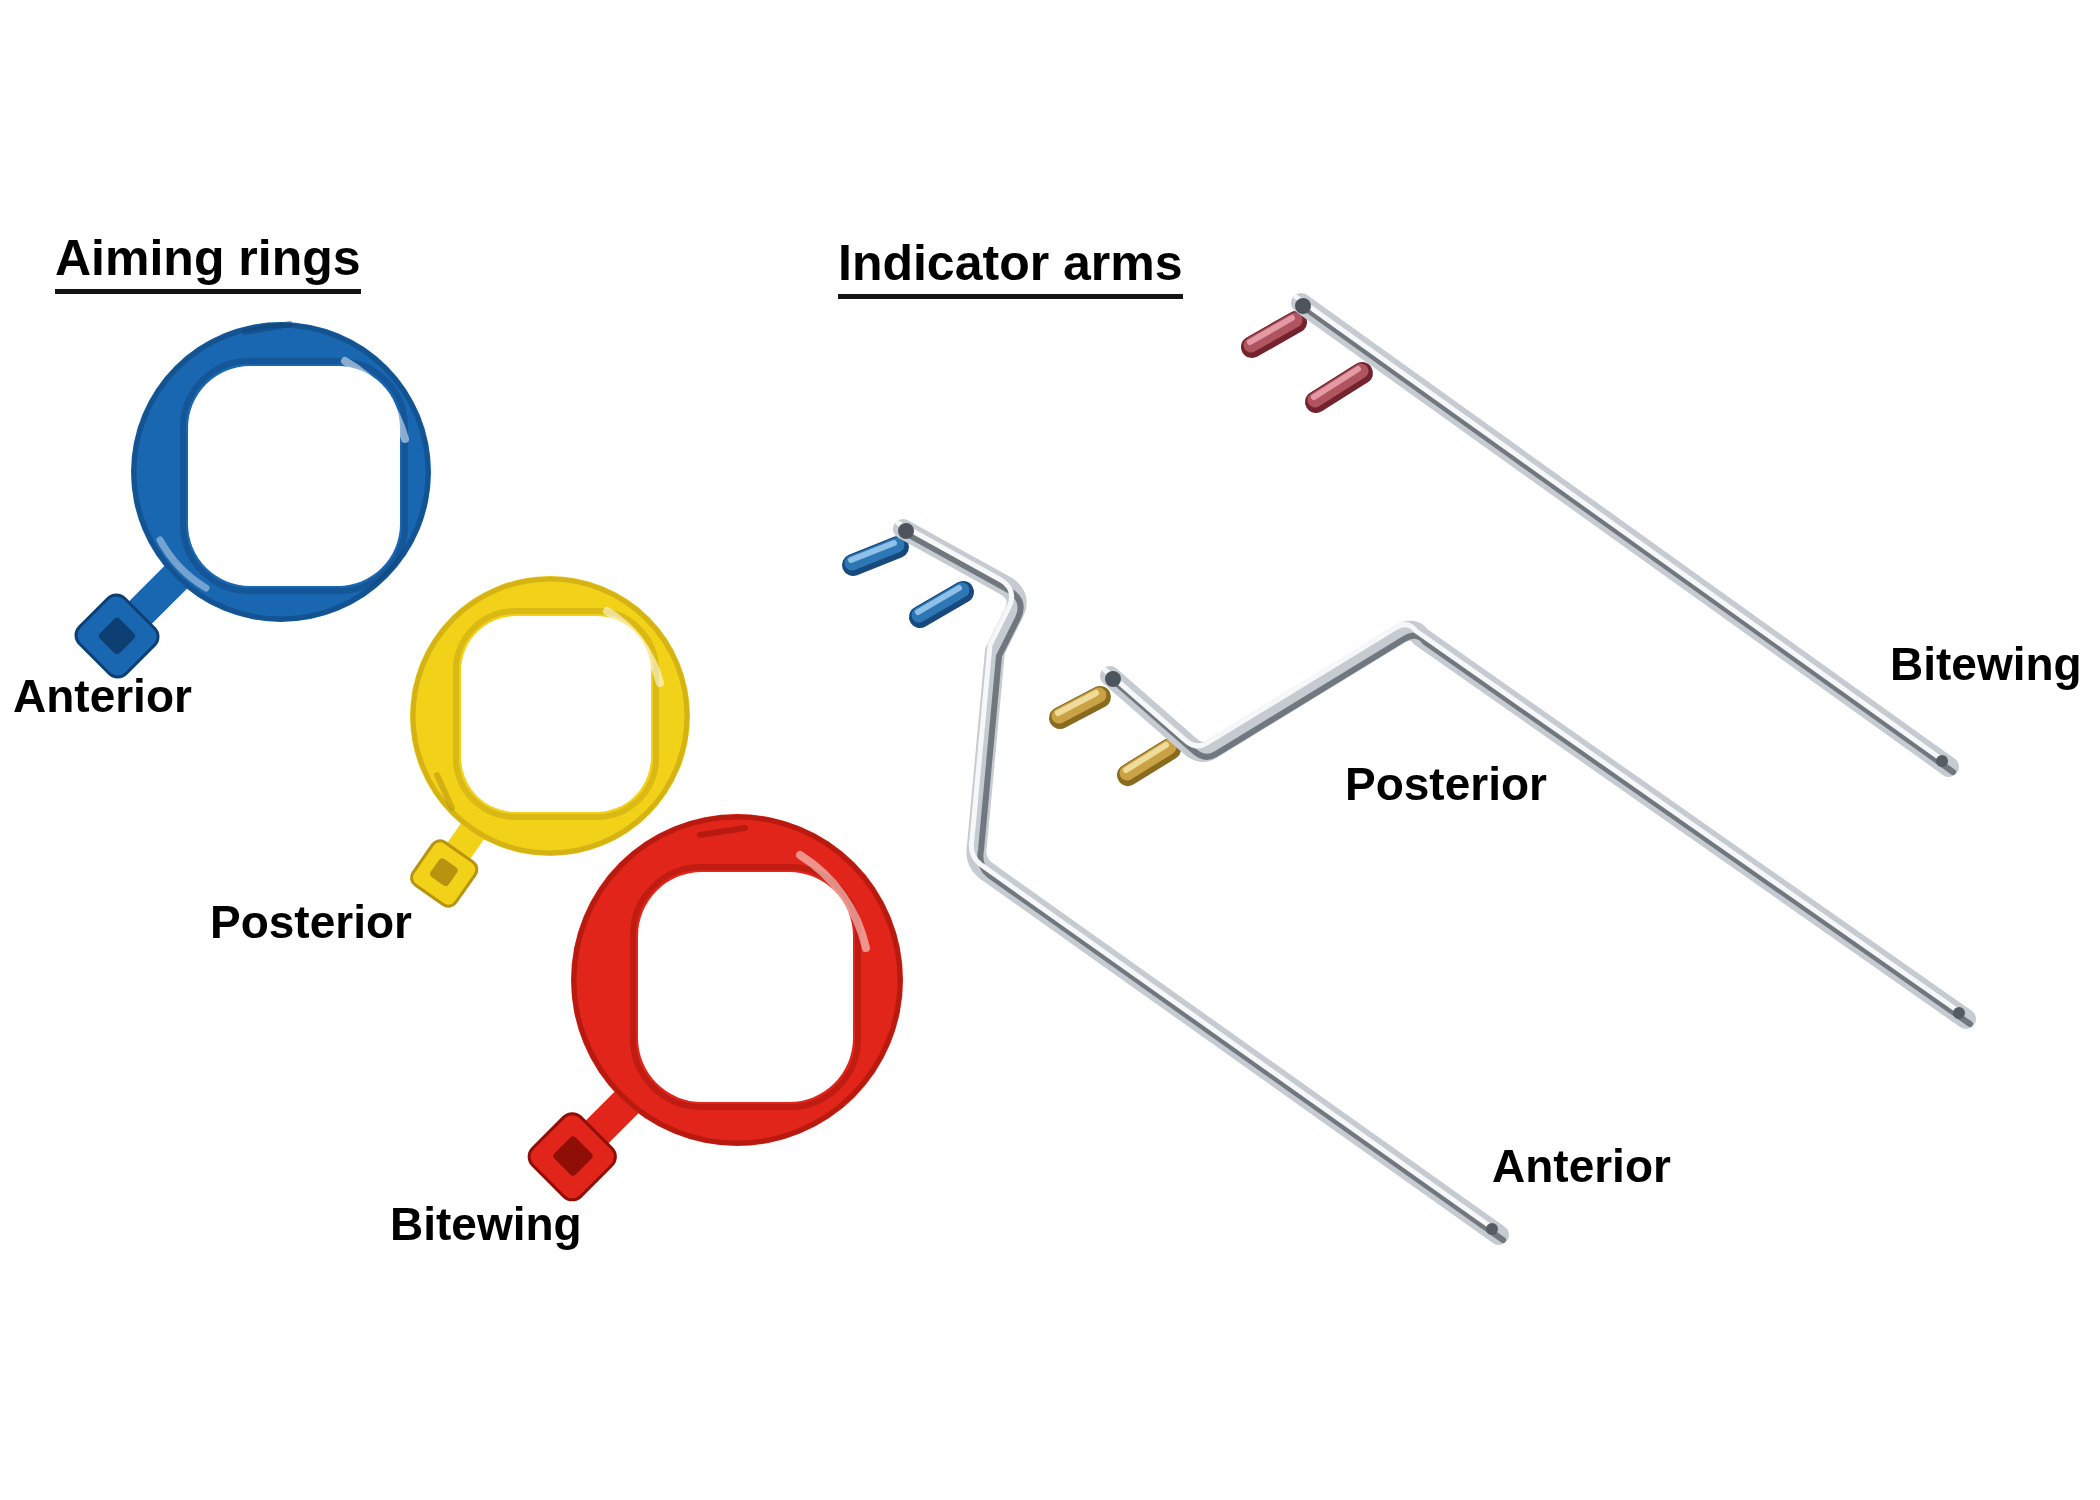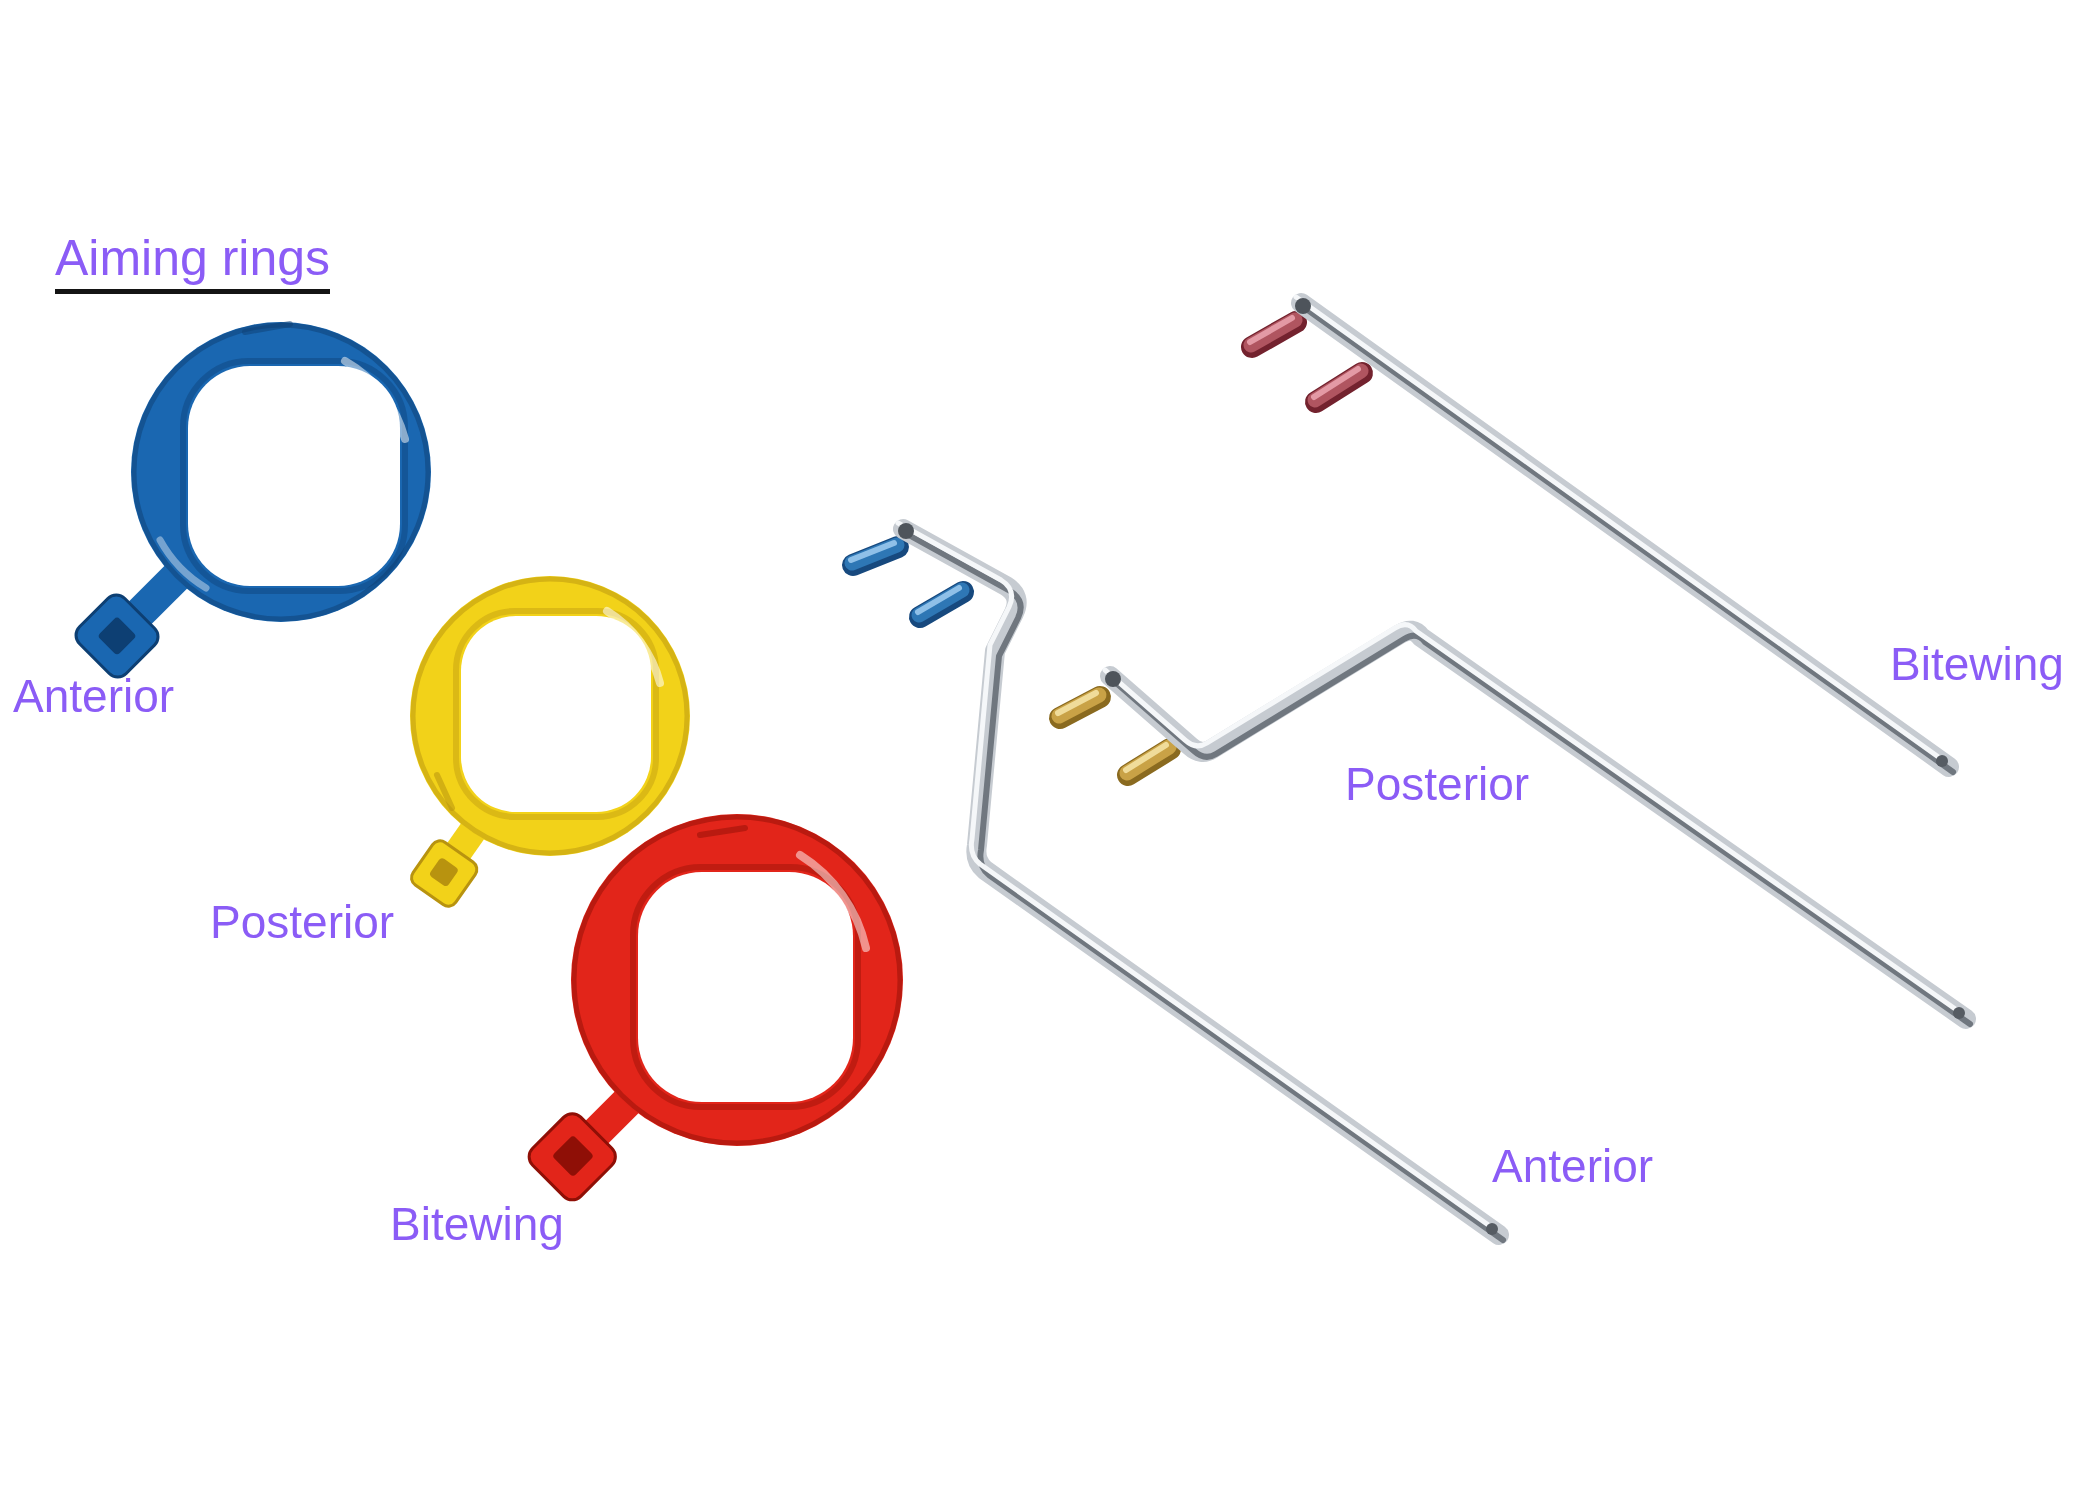--- a/index.html
+++ b/index.html
@@ -6,24 +6,24 @@
   .canvas{
     position:relative;
     width:2100px;height:1500px;
     background:#ffffff;
     overflow:hidden;
     font-family:"Liberation Sans", sans-serif;
   }
   .fig{position:absolute;left:0;top:0;width:2100px;height:1500px;}
   .lbl{
     position:absolute;
-    font-weight:normal;
+    font-weight:bold;
     font-size:46px;
     line-height:1.05;
-    color:#8b5cf6;
+    color:#000000;
     white-space:nowrap;
     letter-spacing:0px;
   }
   .heading{
     font-size:50px;
     padding-bottom:4px;
     border-bottom:5px solid #141414;
   }
 </style>
 </head>
@@ -131,20 +131,21 @@
       <use href="#p-an" stroke-width="20" stroke="#c6cbd1"></use>
       <use href="#p-an" stroke-width="6" transform="translate(4,5)" stroke="#70777f"></use>
       <use href="#p-an" stroke-width="5" transform="translate(-5,-6)" stroke="#f5f7f9"></use>
       <circle cx="906" cy="531" r="8" fill="#4e545b" stroke="none"></circle>
       <circle cx="1492" cy="1229" r="6" fill="#565c63" stroke="none"></circle>
     </g>
   </svg>
 
   <div class="lbl heading" style="left:55px; top:232px;">Aiming rings</div>
 
+  <div class="lbl heading" style="left:838px; top:237px;">Indicator arms</div>
 
   <div class="lbl" style="left:13px; top:672px;">Anterior</div>
 
   <div class="lbl" style="left:210px; top:898px;">Posterior</div>
 
   <div class="lbl" style="left:390px; top:1200px;">Bitewing</div>
 
   <div class="lbl" style="left:1890px; top:640px;">Bitewing</div>
 
   <div class="lbl" style="left:1345px; top:760px;">Posterior</div>

